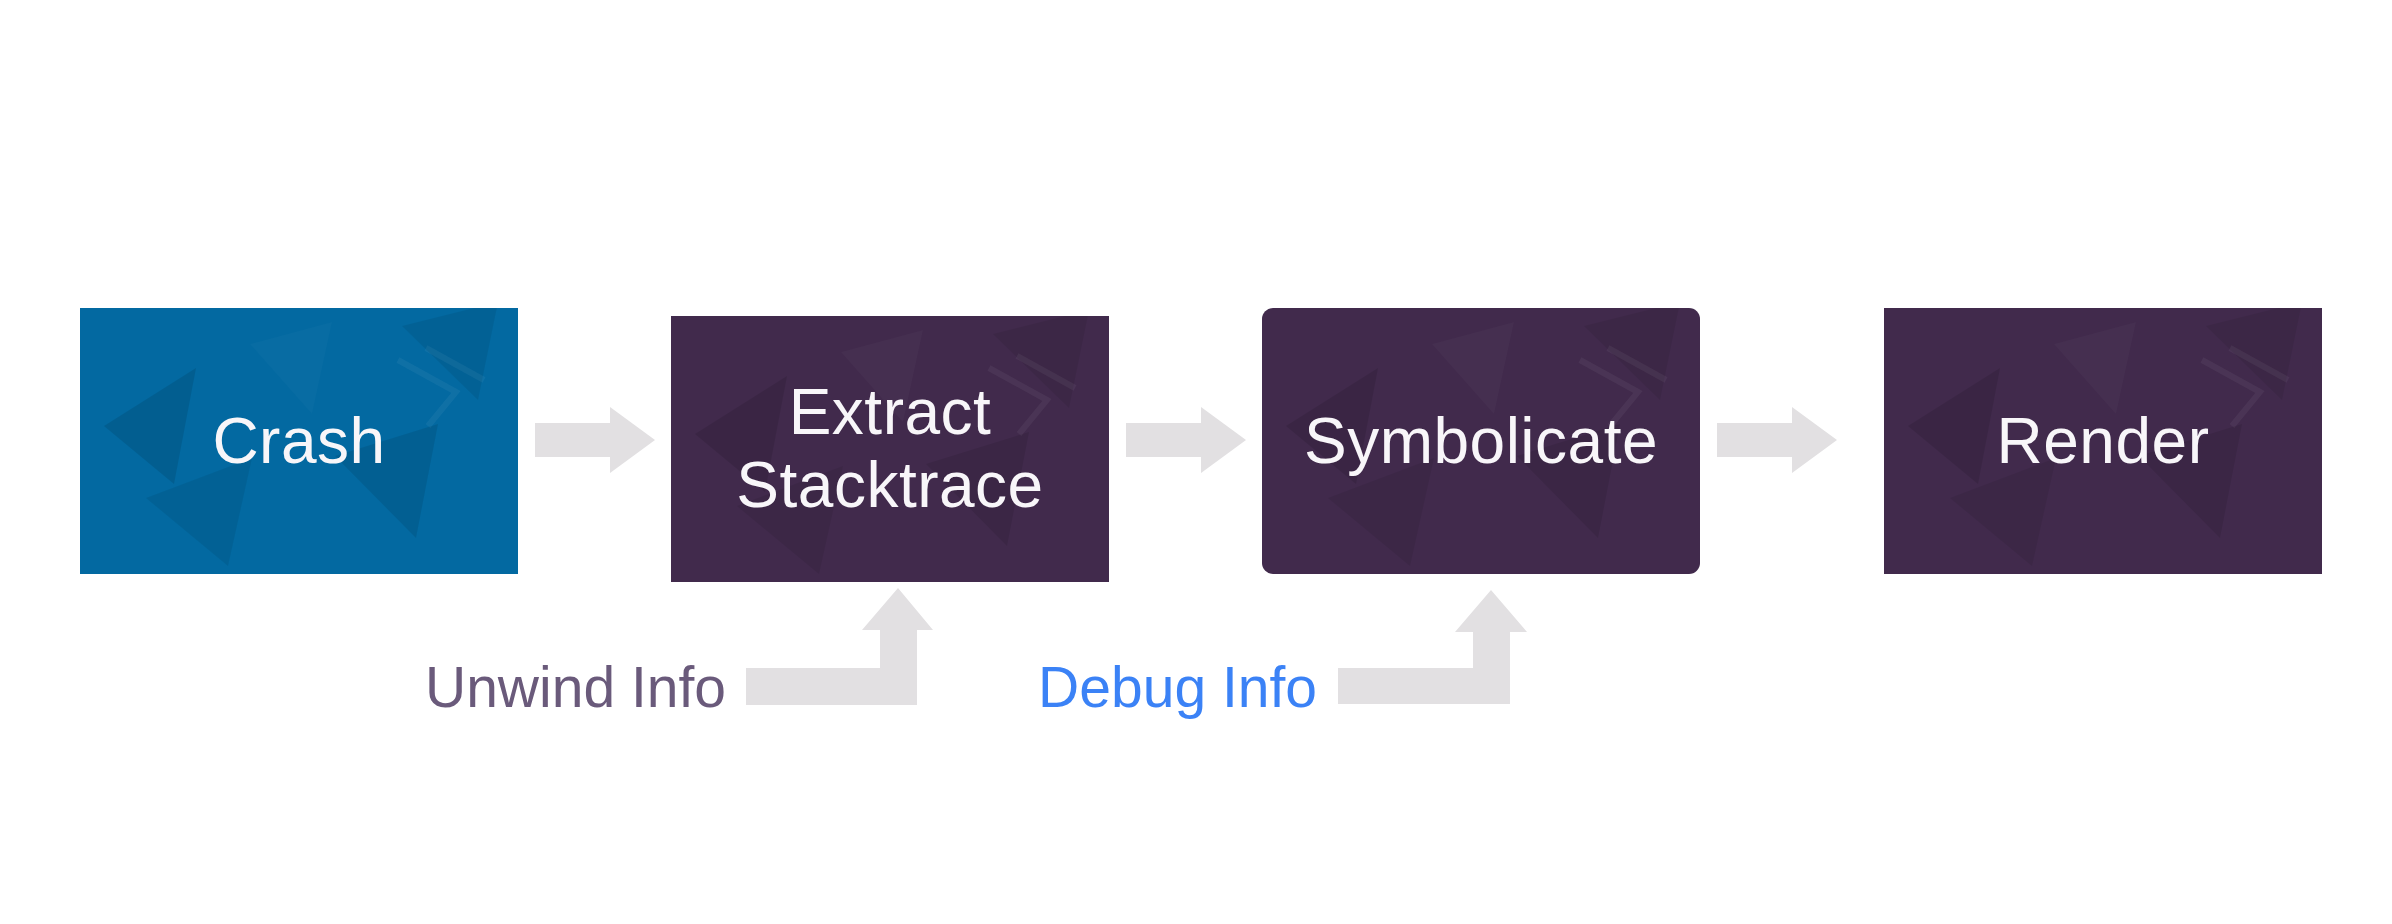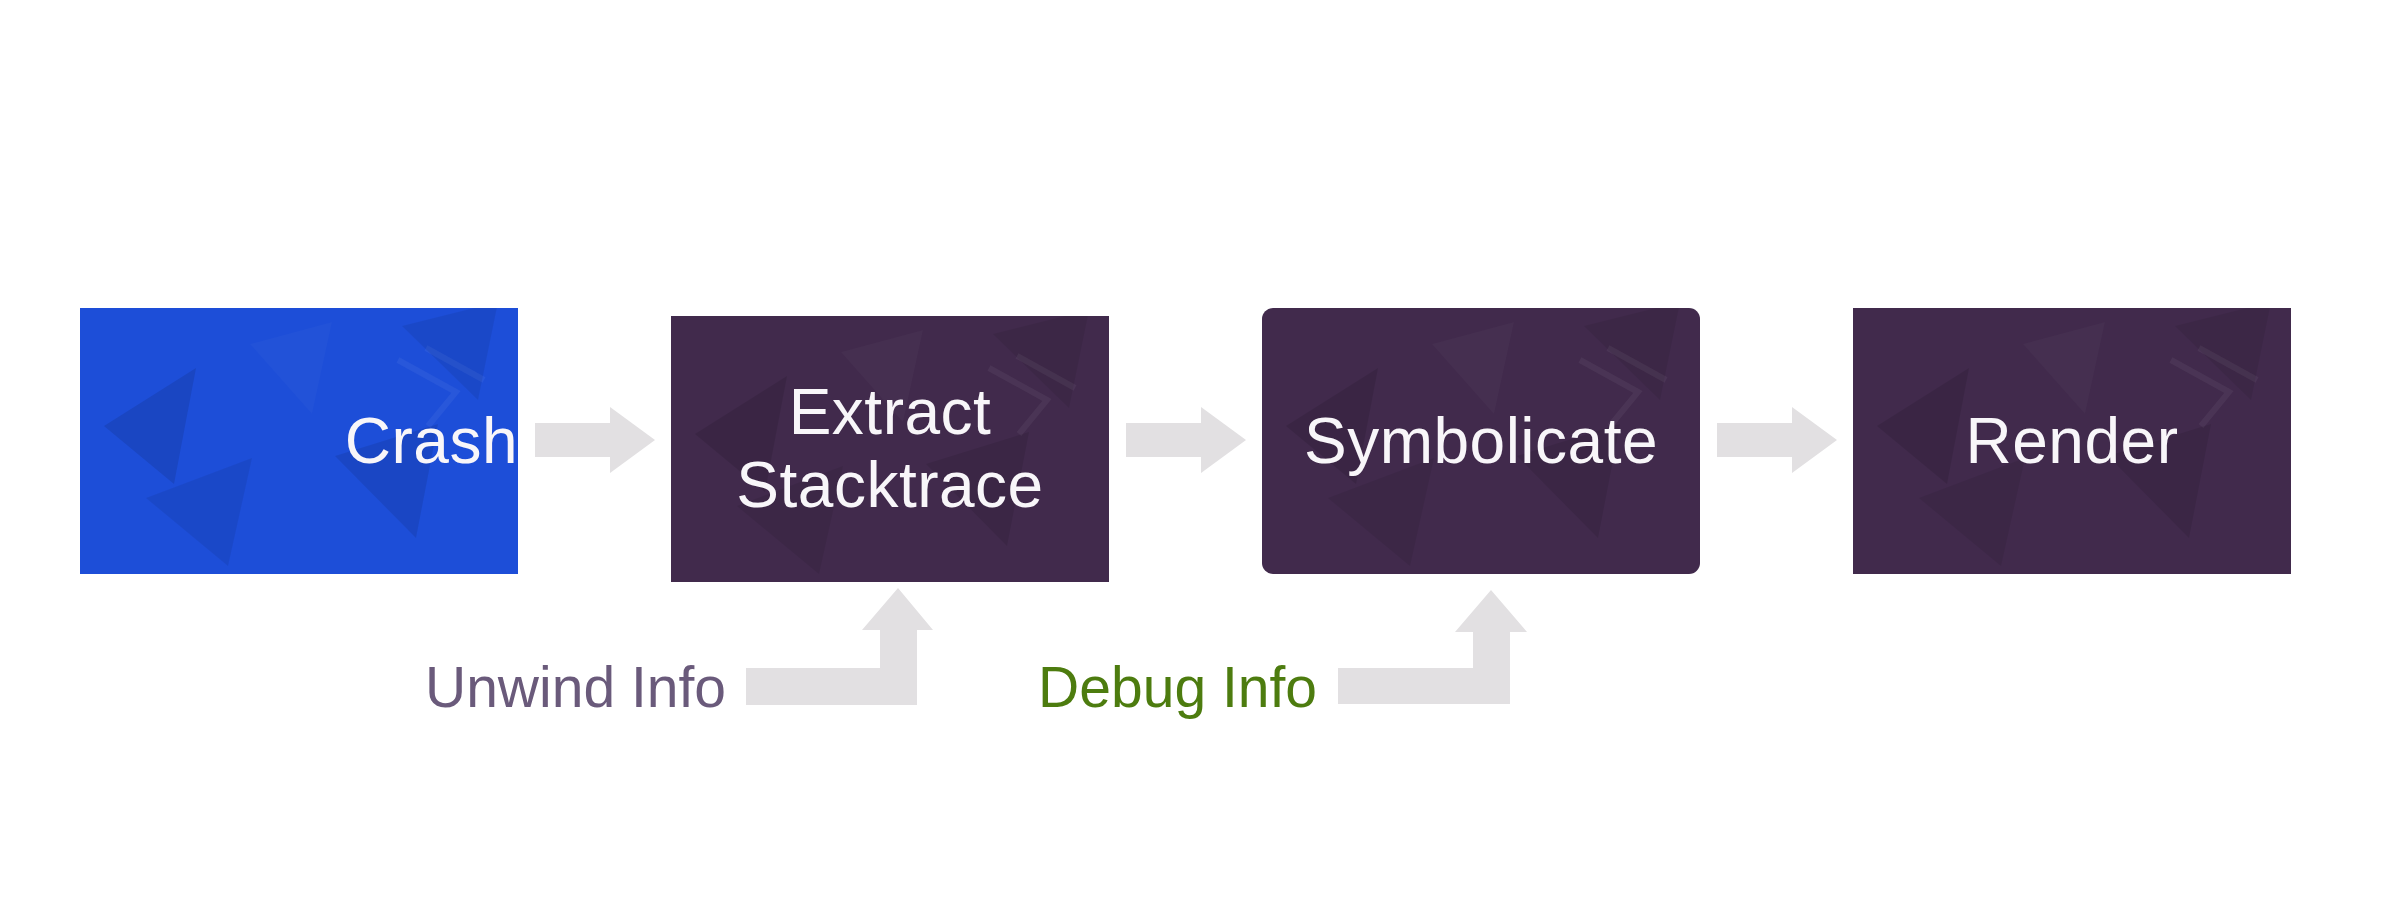--- a/index.html
+++ b/index.html
@@ -68,21 +68,21 @@
 <div class="canvas">
 
   <svg class="connectors" aria-hidden="true">
     <polygon fill="#e2e0e2" points="535,423 610,423 610,407 655,440 610,473 610,457 535,457"></polygon>
     <polygon fill="#e2e0e2" points="1126,423 1201,423 1201,407 1246,440 1201,473 1201,457 1126,457"></polygon>
     <polygon fill="#e2e0e2" points="1717,423 1792,423 1792,407 1837,440 1792,473 1792,457 1717,457"></polygon>
     <polygon fill="#e2e0e2" points="746,668 880,668 880,630 862,630 898,588 933,630 917,630 917,705 746,705"></polygon>
     <polygon fill="#e2e0e2" points="1338,668 1473,668 1473,632 1455,632 1491,590 1527,632 1510,632 1510,704 1338,704"></polygon>
   </svg>
 
-  <div class="node" id="node-crash" style="background-color: #1d4ed8; justify-content: flex-end;">
+  <div class="node" id="node-crash" style="background-color: #0369a1;">
     <svg class="node-texture" viewBox="0 0 438 266" preserveAspectRatio="none" aria-hidden="true">
       <polygon points="24,118 116,60 94,176" fill="#000000" opacity="0.10"></polygon>
       <polygon points="66,190 172,150 148,258" fill="#000000" opacity="0.07"></polygon>
       <polygon points="255,148 358,116 336,230" fill="#000000" opacity="0.09"></polygon>
       <polygon points="322,18 418,-6 398,92" fill="#000000" opacity="0.07"></polygon>
       <polygon points="170,36 252,14 232,106" fill="#ffffff" opacity="0.025"></polygon>
       <g stroke="#ffffff" stroke-opacity="0.05" stroke-width="6" fill="none">
         <path d="M318,52 L376,84 L348,118"></path>
         <path d="M346,40 L404,72"></path>
       </g>
@@ -113,32 +113,32 @@
       <polygon points="322,18 418,-6 398,92" fill="#000000" opacity="0.07"></polygon>
       <polygon points="170,36 252,14 232,106" fill="#ffffff" opacity="0.025"></polygon>
       <g stroke="#ffffff" stroke-opacity="0.05" stroke-width="6" fill="none">
         <path d="M318,52 L376,84 L348,118"></path>
         <path d="M346,40 L404,72"></path>
       </g>
     </svg>
     <span class="node-label">Symbolicate</span>
   </div>
 
-  <div class="node" id="node-render" style="background-color: rgb(65, 42, 76);">
+  <div class="node" id="node-render" style="background-color: rgb(65, 42, 76); margin-left: 31px;">
     <svg class="node-texture" viewBox="0 0 438 266" preserveAspectRatio="none" aria-hidden="true">
       <polygon points="24,118 116,60 94,176" fill="#000000" opacity="0.10"></polygon>
       <polygon points="66,190 172,150 148,258" fill="#000000" opacity="0.07"></polygon>
       <polygon points="255,148 358,116 336,230" fill="#000000" opacity="0.09"></polygon>
       <polygon points="322,18 418,-6 398,92" fill="#000000" opacity="0.07"></polygon>
       <polygon points="170,36 252,14 232,106" fill="#ffffff" opacity="0.025"></polygon>
       <g stroke="#ffffff" stroke-opacity="0.05" stroke-width="6" fill="none">
         <path d="M318,52 L376,84 L348,118"></path>
         <path d="M346,40 L404,72"></path>
       </g>
     </svg>
     <span class="node-label">Render</span>
   </div>
 
   <span class="edge-label" id="label-unwind" style="color: rgb(106, 90, 123);">Unwind Info</span>
 
-  <span class="edge-label" id="label-debug" style="color: #4d7c0f; text-align: center;">Debug Info</span>
+  <span class="edge-label" id="label-debug" style="color: #3b82f6; text-align: center;">Debug Info</span>
 
 </div>
 
 </body></html>

